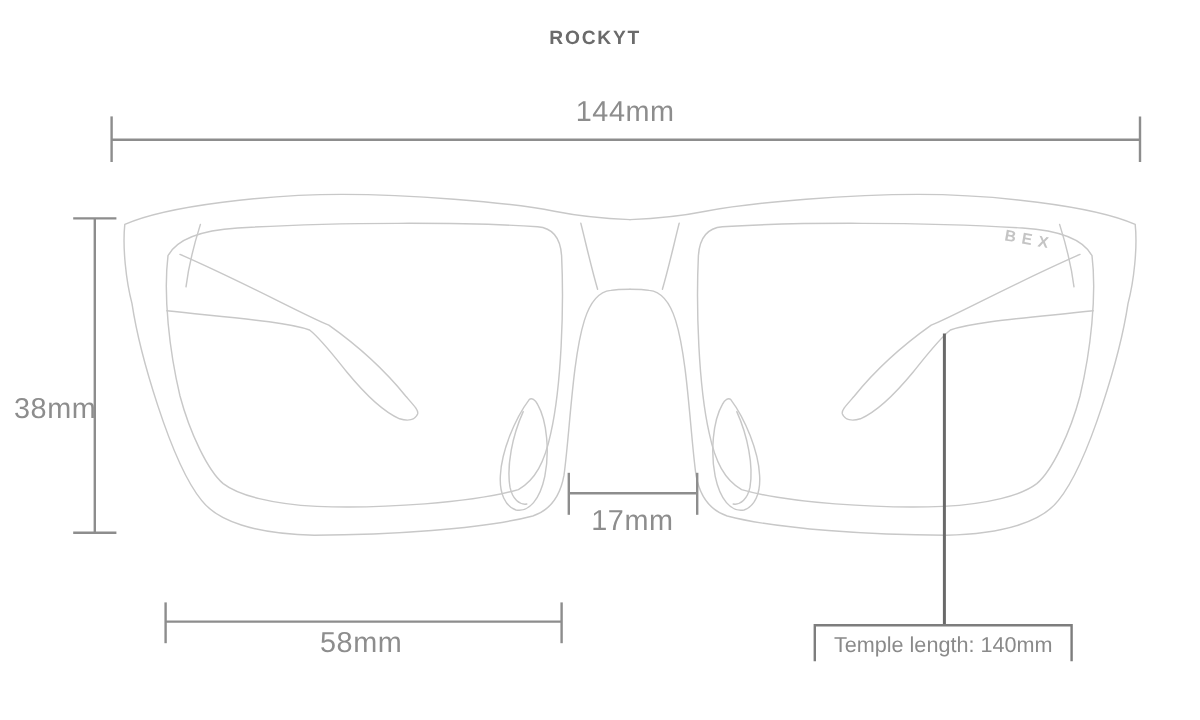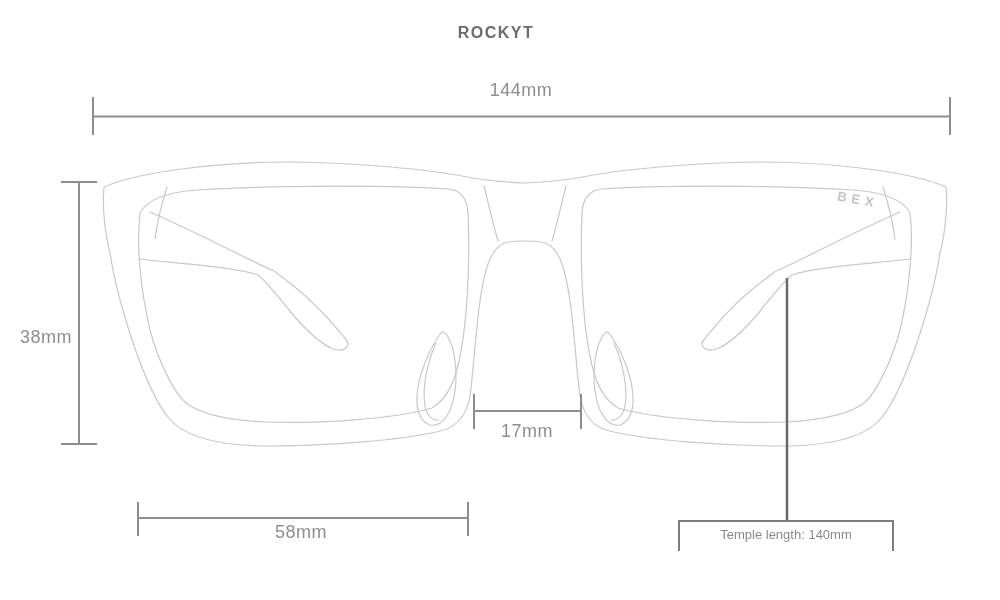--- a/index.html
+++ b/index.html
@@ -13,21 +13,21 @@
   }
   svg.art {
     position: absolute;
     left: 0; top: 0;
     width: 1000px; height: 600px;
     display: block;
   }
   .label {
     position: absolute;
     color: #8d8d8d;
-    font-size: 18px;
+    font-size: 24px;
     letter-spacing: 0.5px;
     text-align: center;
     white-space: nowrap;
   }
   .page-title {
     position: absolute;
     left: 0; right: 0;
     top: 24px;
     text-align: center;
     font-size: 16px;
@@ -37,21 +37,21 @@
   }
   .dim-144 { left: 421px; top: 80px;  width: 200px; }
   .dim-38  { left: 6px;   top: 303px; width: 80px; margin-top: 24px;  }
   .dim-58  { left: 221px; top: 522px; width: 160px; }
   .dim-17  { left: 447px; top: 421px; width: 160px; text-align: center; }
   .temple-label {
     position: absolute;
     left: 680px; top: 527px; width: 212px;
     text-align: center;
     color: #8a8a8a;
-    font-size: 13px;
+    font-size: 18px;
     white-space: nowrap;
   }
   .brand-logo {
     position: absolute;
     left: 822px; top: 192px; width: 72px;
     text-align: center;
     color: #c4c4c4;
     font-size: 13px;
     font-weight: bold;
     letter-spacing: 5px;

